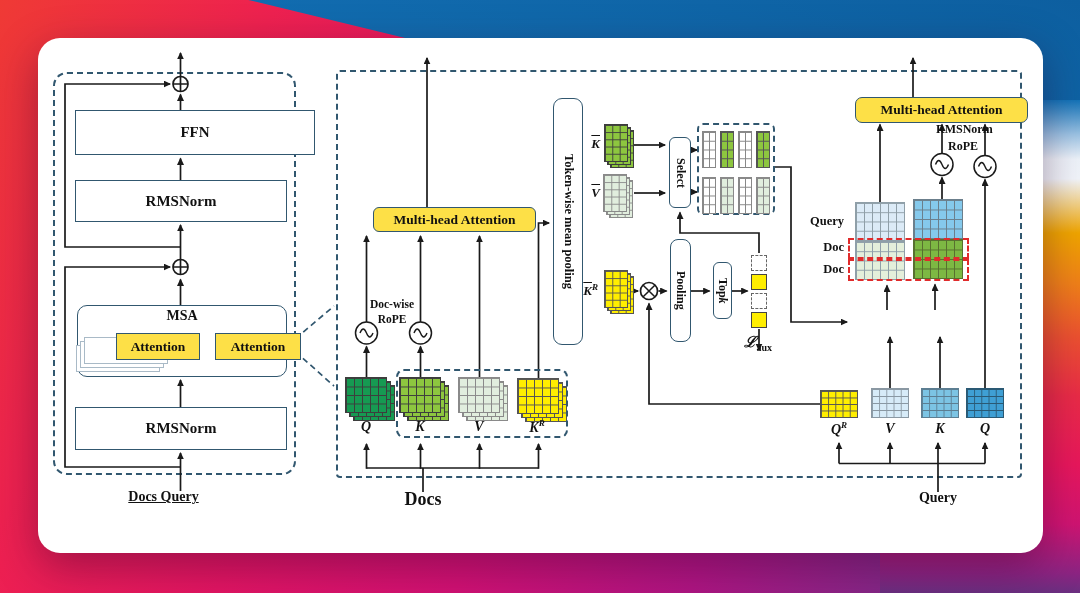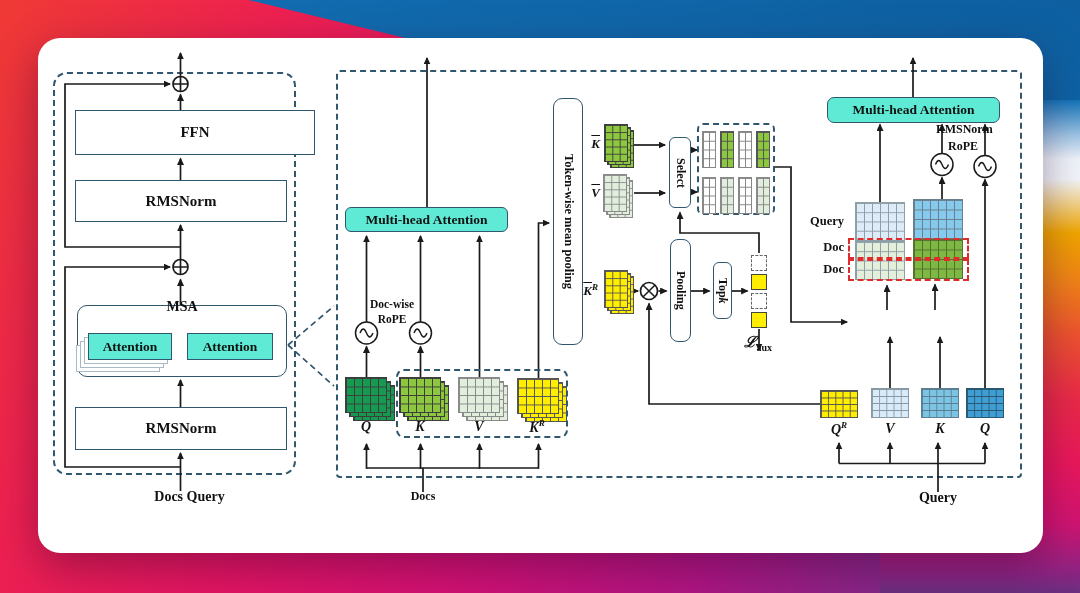--- a/index.html
+++ b/index.html
@@ -16,21 +16,21 @@
     border-top-left-radius:120px 70px;
     background:linear-gradient(to bottom,#1473b8 0%,#9cc3e4 7%,#eef3fa 12%,#f2f5fb 16%,#f0a500 27%,#f08118 37%,#ec5130 48%,#e92b47 60%,#e8175c 74%,#d01472 86%,#8c2482 96%,#6a2f80 100%);}
 
   
   .card{position:absolute;left:38px;top:38px;width:1005px;height:515px;background:#fff;
         border-radius:22px;box-shadow:0 14px 44px rgba(40,0,40,.38);}
   .stage{position:absolute;inset:0;}
   .dashedbox{position:absolute;box-sizing:border-box;border:2px dashed #31576f;background:transparent;}
   .box{position:absolute;box-sizing:border-box;background:#fff;border:1.6px solid #31576f;
        display:flex;align-items:center;justify-content:center;font-weight:bold;text-align:center;}
-  .gray{background:#5eead4;}
+  .gray{background:#fde047;margin-left:28px;}
   .vbox{writing-mode:vertical-rl;text-orientation:mixed;}
   .lbl{position:absolute;box-sizing:border-box;font-weight:bold;line-height:1.1;}
   .ctr{text-align:center;}
   .rgt{text-align:right;}
   .ital{font-style:italic;}
   .lbl sup{font-size:9px;font-style:italic;font-weight:bold;}
   .ovl{text-decoration:overline;}
 
   
   .grid{position:absolute;box-sizing:border-box;background-color:var(--c,#fff);
@@ -158,35 +158,35 @@
   </svg>
 
   <div class="box" style="left:75px;top:110px;width:240px;height:45px;font-size:15px;">
       <span>FFN</span>
     </div>
   <div class="box" style="left:75px;top:180px;width:212px;height:42px;font-size:15px;">
       <span>RMSNorm</span>
     </div>
 
   <div class="box" style="left:77px;top:305px;width:210px;height:72px;border-radius:10px;"></div>
-  <div class="lbl ctr" style="left:77px;top:299px;width:210px;font-size:14px;">MSA</div>
+  <div class="lbl ctr" style="left:77px;top:308px;width:210px;font-size:14px;">MSA</div>
   <div class="ghost" style="left:76px;top:345px;width:84px;height:27px;"></div>
   <div class="ghost" style="left:80px;top:341px;width:84px;height:27px;"></div>
   <div class="ghost" style="left:84px;top:337px;width:84px;height:27px;"></div>
   <div class="box gray" style="left:88px;top:333px;width:84px;height:27px;font-size:13.5px;">
       <span>Attention</span>
     </div>
   <div class="box gray" style="left:187px;top:333px;width:86px;height:27px;font-size:13.5px;">
       <span>Attention</span>
     </div>
 
   <div class="box" style="left:75px;top:407px;width:212px;height:43px;font-size:15px;">
       <span>RMSNorm</span>
     </div>
-  <div class="lbl ctr" style="left:139px;top:489px;width:101px;font-size:14px;">Docs Query</div>
+  <div class="lbl ctr" style="left:113px;top:489px;width:101px;font-size:14px;text-decoration:underline;">Docs Query</div>
 
   <div class="box gray" style="left:345px;top:207px;width:163px;height:25px;border-radius:6px;font-size:13.5px;">
       <span>Multi-head Attention</span>
     </div>
   <div class="lbl ctr" style="left:360px;top:298px;width:64px;font-size:11.5px;">Doc-wise</div>
   <div class="lbl ctr" style="left:360px;top:313px;width:64px;font-size:11.5px;">RoPE</div>
 
   <div class="grid" style="left:353px;top:385px;width:42px;height:36px;--c:#169a52;--l:#3d3d3d;"></div>
   <div class="grid" style="left:349px;top:381px;width:42px;height:36px;--c:#169a52;--l:#3d3d3d;"></div>
   <div class="grid" style="left:345px;top:377px;width:42px;height:36px;--c:#169a52;--l:#3d3d3d;"></div>
@@ -202,21 +202,21 @@
   <div class="grid" style="left:525px;top:386px;width:42px;height:36px;--c:#ffee00;--l:#555;"></div>
   <div class="grid" style="left:521px;top:382px;width:42px;height:36px;--c:#ffee00;--l:#555;"></div>
   <div class="grid" style="left:517px;top:378px;width:42px;height:36px;--c:#ffee00;--l:#555;"></div>
 
   <div class="dashedbox" style="left:396px;top:369px;width:172px;height:69px;border-radius:8px;"></div>
 
   <div class="lbl ctr ital" style="left:346px;top:419px;width:40px;font-size:14px;">Q</div>
   <div class="lbl ctr ital" style="left:400px;top:419px;width:40px;font-size:14px;">K</div>
   <div class="lbl ctr ital" style="left:459px;top:419px;width:40px;font-size:14px;">V</div>
   <div class="lbl ctr" style="left:514px;top:419px;width:46px;font-size:14px;"><span class="ital">K</span><sup>R</sup></div>
-  <div class="lbl ctr" style="left:393px;top:490px;width:60px;font-size:12px;font-family:Liberation Serif, serif;">Docs</div>
+  <div class="lbl ctr" style="left:393px;top:490px;width:60px;font-size:18px;font-family:Liberation Serif, serif;">Docs</div>
 
   <div class="box vbox" style="left:553px;top:98px;width:30px;height:247px;border-radius:9px;font-size:12.5px;">
       <span>Token-wise mean pooling</span>
     </div>
 
   <div class="grid" style="left:610px;top:130px;width:24px;height:38px;--c:#8dc63f;--l:#3d3d3d;--cw:33.4%;--ch:20%;"></div>
   <div class="grid" style="left:607px;top:127px;width:24px;height:38px;--c:#8dc63f;--l:#3d3d3d;--cw:33.4%;--ch:20%;"></div>
   <div class="grid" style="left:604px;top:124px;width:24px;height:38px;--c:#8dc63f;--l:#3d3d3d;--cw:33.4%;--ch:20%;"></div>
   <div class="lbl rgt" style="left:568px;top:137px;width:32px;font-size:13px;"><span class="ovl ital">K</span></div>
 

